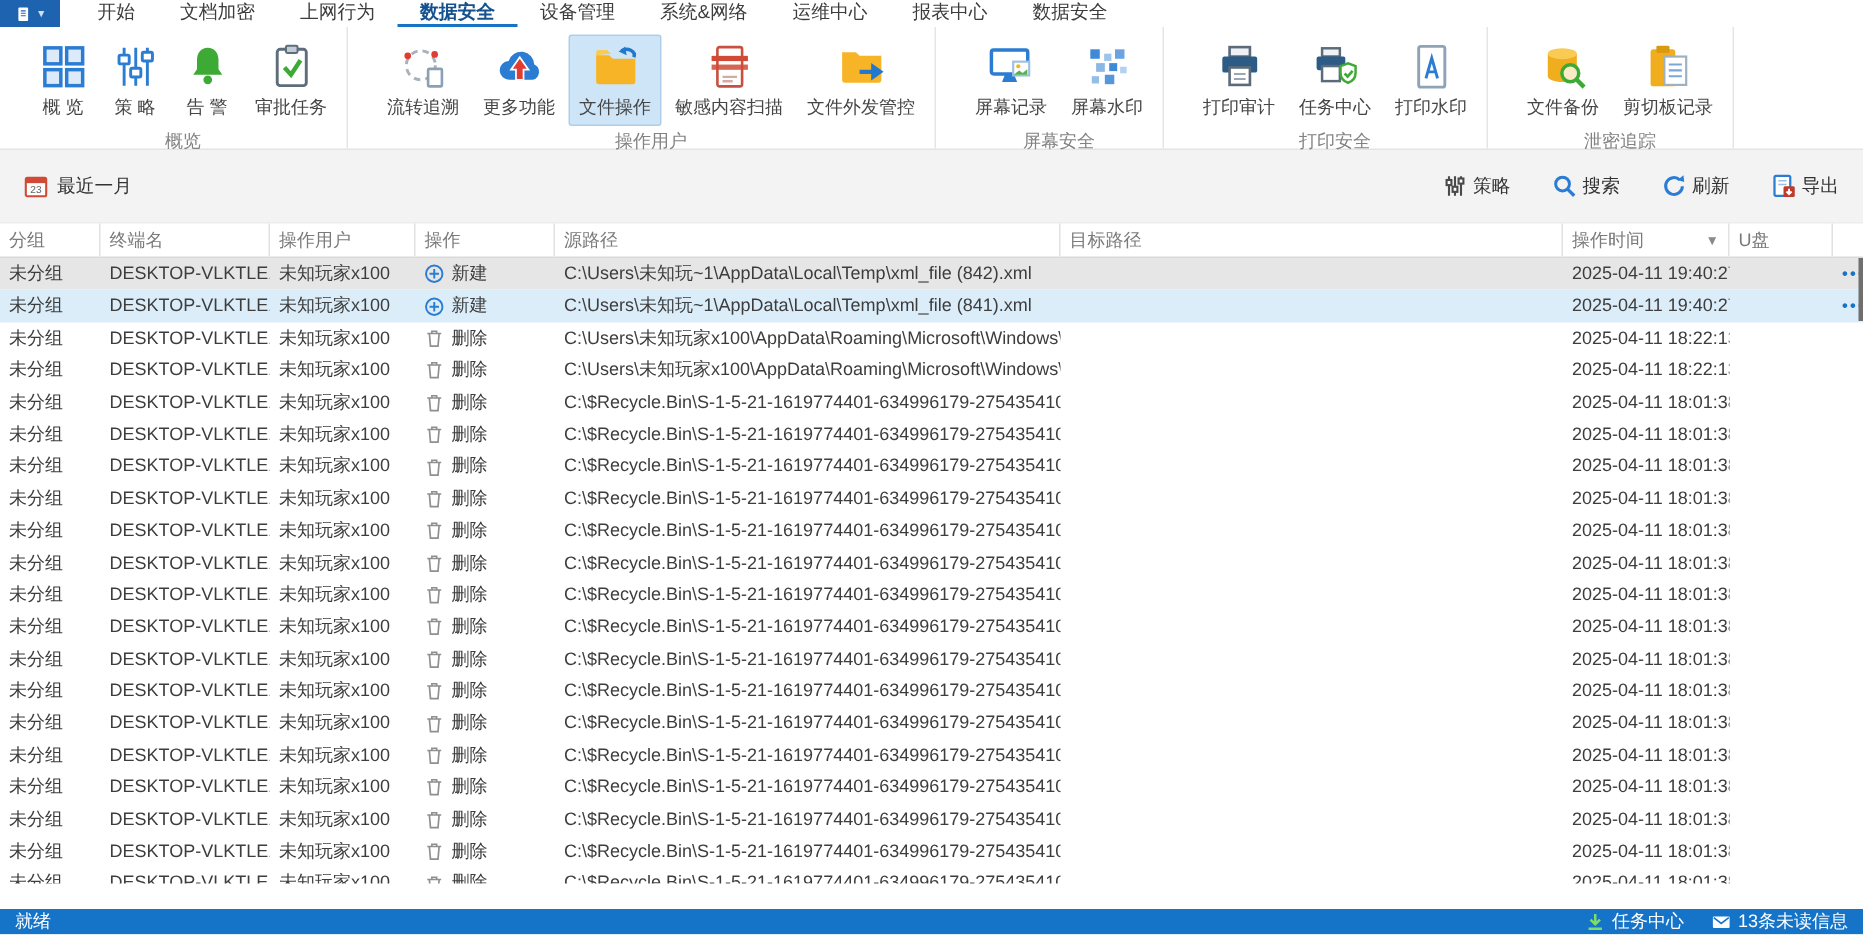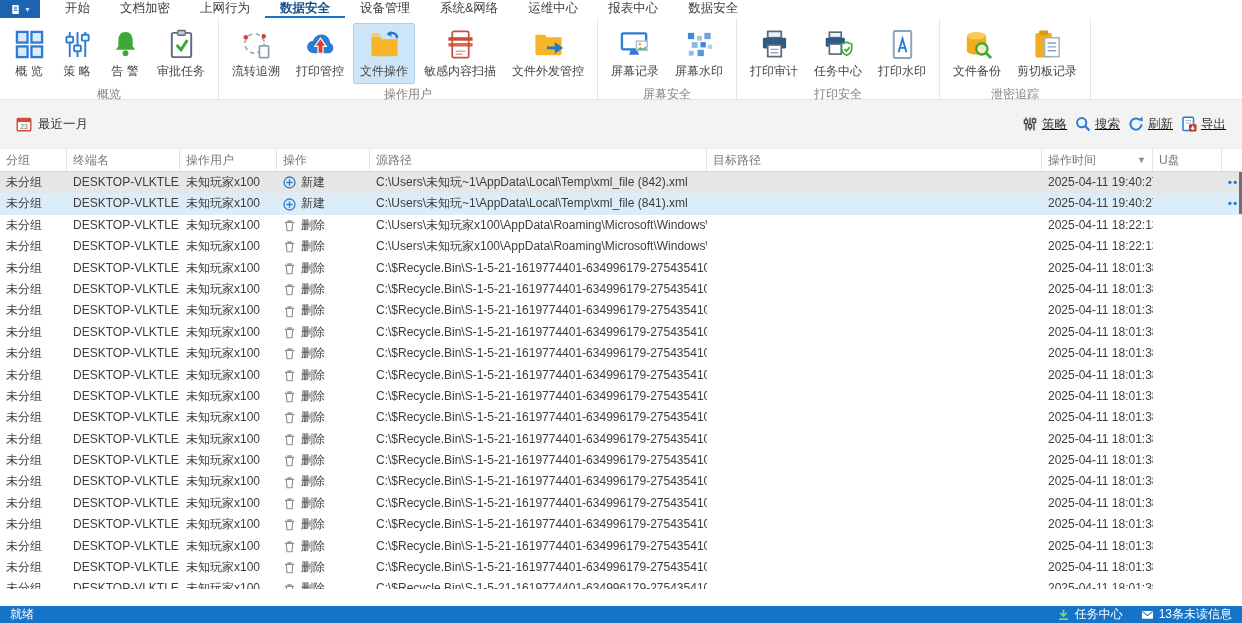--- a/index.html
+++ b/index.html
@@ -13,37 +13,37 @@
   .app-btn { width:40px; background:#1e63b0; display:flex; align-items:center; justify-content:center; gap:2px; cursor:pointer; }
   .app-btn svg { width:13px; height:13px; display:block; }
   .app-caret { color:#cfe2f5; font-size:7px; line-height:1; }
   .menu-items { display:flex; align-items:stretch; margin-left:10px; }
   .mi { padding:0 15px; font-size:12.5px; color:#3c3c3c; line-height:17px; cursor:pointer; white-space:nowrap; }
   .mi.active { color:#14518f; border-bottom:2px solid #1673c6; font-weight:bold; }
 
   
   .ribbon { position:absolute; top:18px; left:0; right:0; height:82px; background:#fff;
     border-bottom:1px solid #e4e4e4; display:flex; }
-  .rgroup { display:flex; flex-direction:column; border-right:1px solid #e6e6e6; padding:0 6px; }
+  .rgroup { display:flex; flex-direction:column; border-right:1px solid #e6e6e6; padding:0 6px;margin-left:13px; }
   .ritems { flex:1; display:flex; align-items:flex-start; padding-top:5px; gap:2px; }
   .ritem { display:flex; flex-direction:column; align-items:center; gap:3px; padding:5px 6px 3px;
     min-width:46px; border:1px solid transparent; border-radius:2px; cursor:pointer; }
   .ritem.selected { background:#cde5f7; border-color:#aecfec; }
   .ricon { width:31px; height:31px; }
   .ricon svg { width:100%; height:100%; display:block; }
   .rlabel { font-size:12px; color:#454545; white-space:nowrap; }
   .rgroup-label { text-align:center; font-size:12px; color:#828282; padding:2px 0 5px; white-space:nowrap; }
 
   
   .subbar { position:absolute; top:100px; left:0; right:0; height:48px; background:#f3f3f3;
     display:flex; align-items:center; justify-content:space-between; padding:0 16px; }
   .daterange { display:flex; align-items:center; gap:6px; font-size:12.5px; color:#333; cursor:pointer; }
   .sicon { width:16px; height:16px; display:inline-block; }
   .sicon svg { width:100%; height:100%; display:block; }
-  .filter-actions { display:flex; gap:8px;text-decoration:underline; }
+  .filter-actions { display:flex; gap:28px; }
   .faction { display:flex; align-items:center; gap:4px; font-size:12.5px; color:#333; cursor:pointer; }
 
   
   .grid-header { position:absolute; top:148px; left:0; right:0; height:24px; display:flex;
     background:#fff; border-bottom:1px solid #d9d9d9; border-top:1px solid #ececec; }
   .hcell { flex:none; font-size:12px; color:#7a7a7a; line-height:22px; padding:0 6px;
     border-right:1px solid #e2e2e2; white-space:nowrap; overflow:hidden; display:flex; justify-content:space-between; align-items:center; cursor:pointer; }
   .hcell:last-child { flex:1; border-right:none; }
   .hfilter { color:#8a8a8a; font-size:9px; padding-left:4px; cursor:pointer; }
 
@@ -165,21 +165,21 @@
               </span>
               <span class="rlabel">流转追溯</span>
             </div>
             <div class="ritem">
               <span class="ricon">
                 <svg viewBox="0 0 32 32">
                   <path fill="#2b7cd3" d="M9 25a6.5 6.5 0 0 1-.6-13A9 9 0 0 1 26 14.5 5.6 5.6 0 0 1 25 25z"></path>
                   <path fill="#e03c31" stroke="#fff" stroke-width="1.2" d="M16 9.5l6 8.5h-3.4v7h-5.2v-7H10z"></path>
                 </svg>
               </span>
-              <span class="rlabel">打印管控</span>
+              <span class="rlabel">更多功能</span>
             </div>
             <div class="ritem selected">
               <span class="ricon">
                 <svg viewBox="0 0 32 32">
                   <path d="M28.5 9.5c1.5-4.5-4.5-7-8.5-4.5" fill="none" stroke="#2278cc" stroke-width="2.4"></path>
                   <path d="M22.5 2l-4.5 3.5 5.5 2.5z" fill="#2278cc"></path>
                   <path fill="#f6b426" d="M2.5 8h9l2.5 2.5h15.5V26a2 2 0 0 1-2 2h-23a2 2 0 0 1-2-2z"></path>
                   <path fill="#f9cb54" d="M2.5 8V6.3A1.8 1.8 0 0 1 4.3 4.5h5.9l2.6 2.6-10.3.9z"></path>
                 </svg>
               </span>

